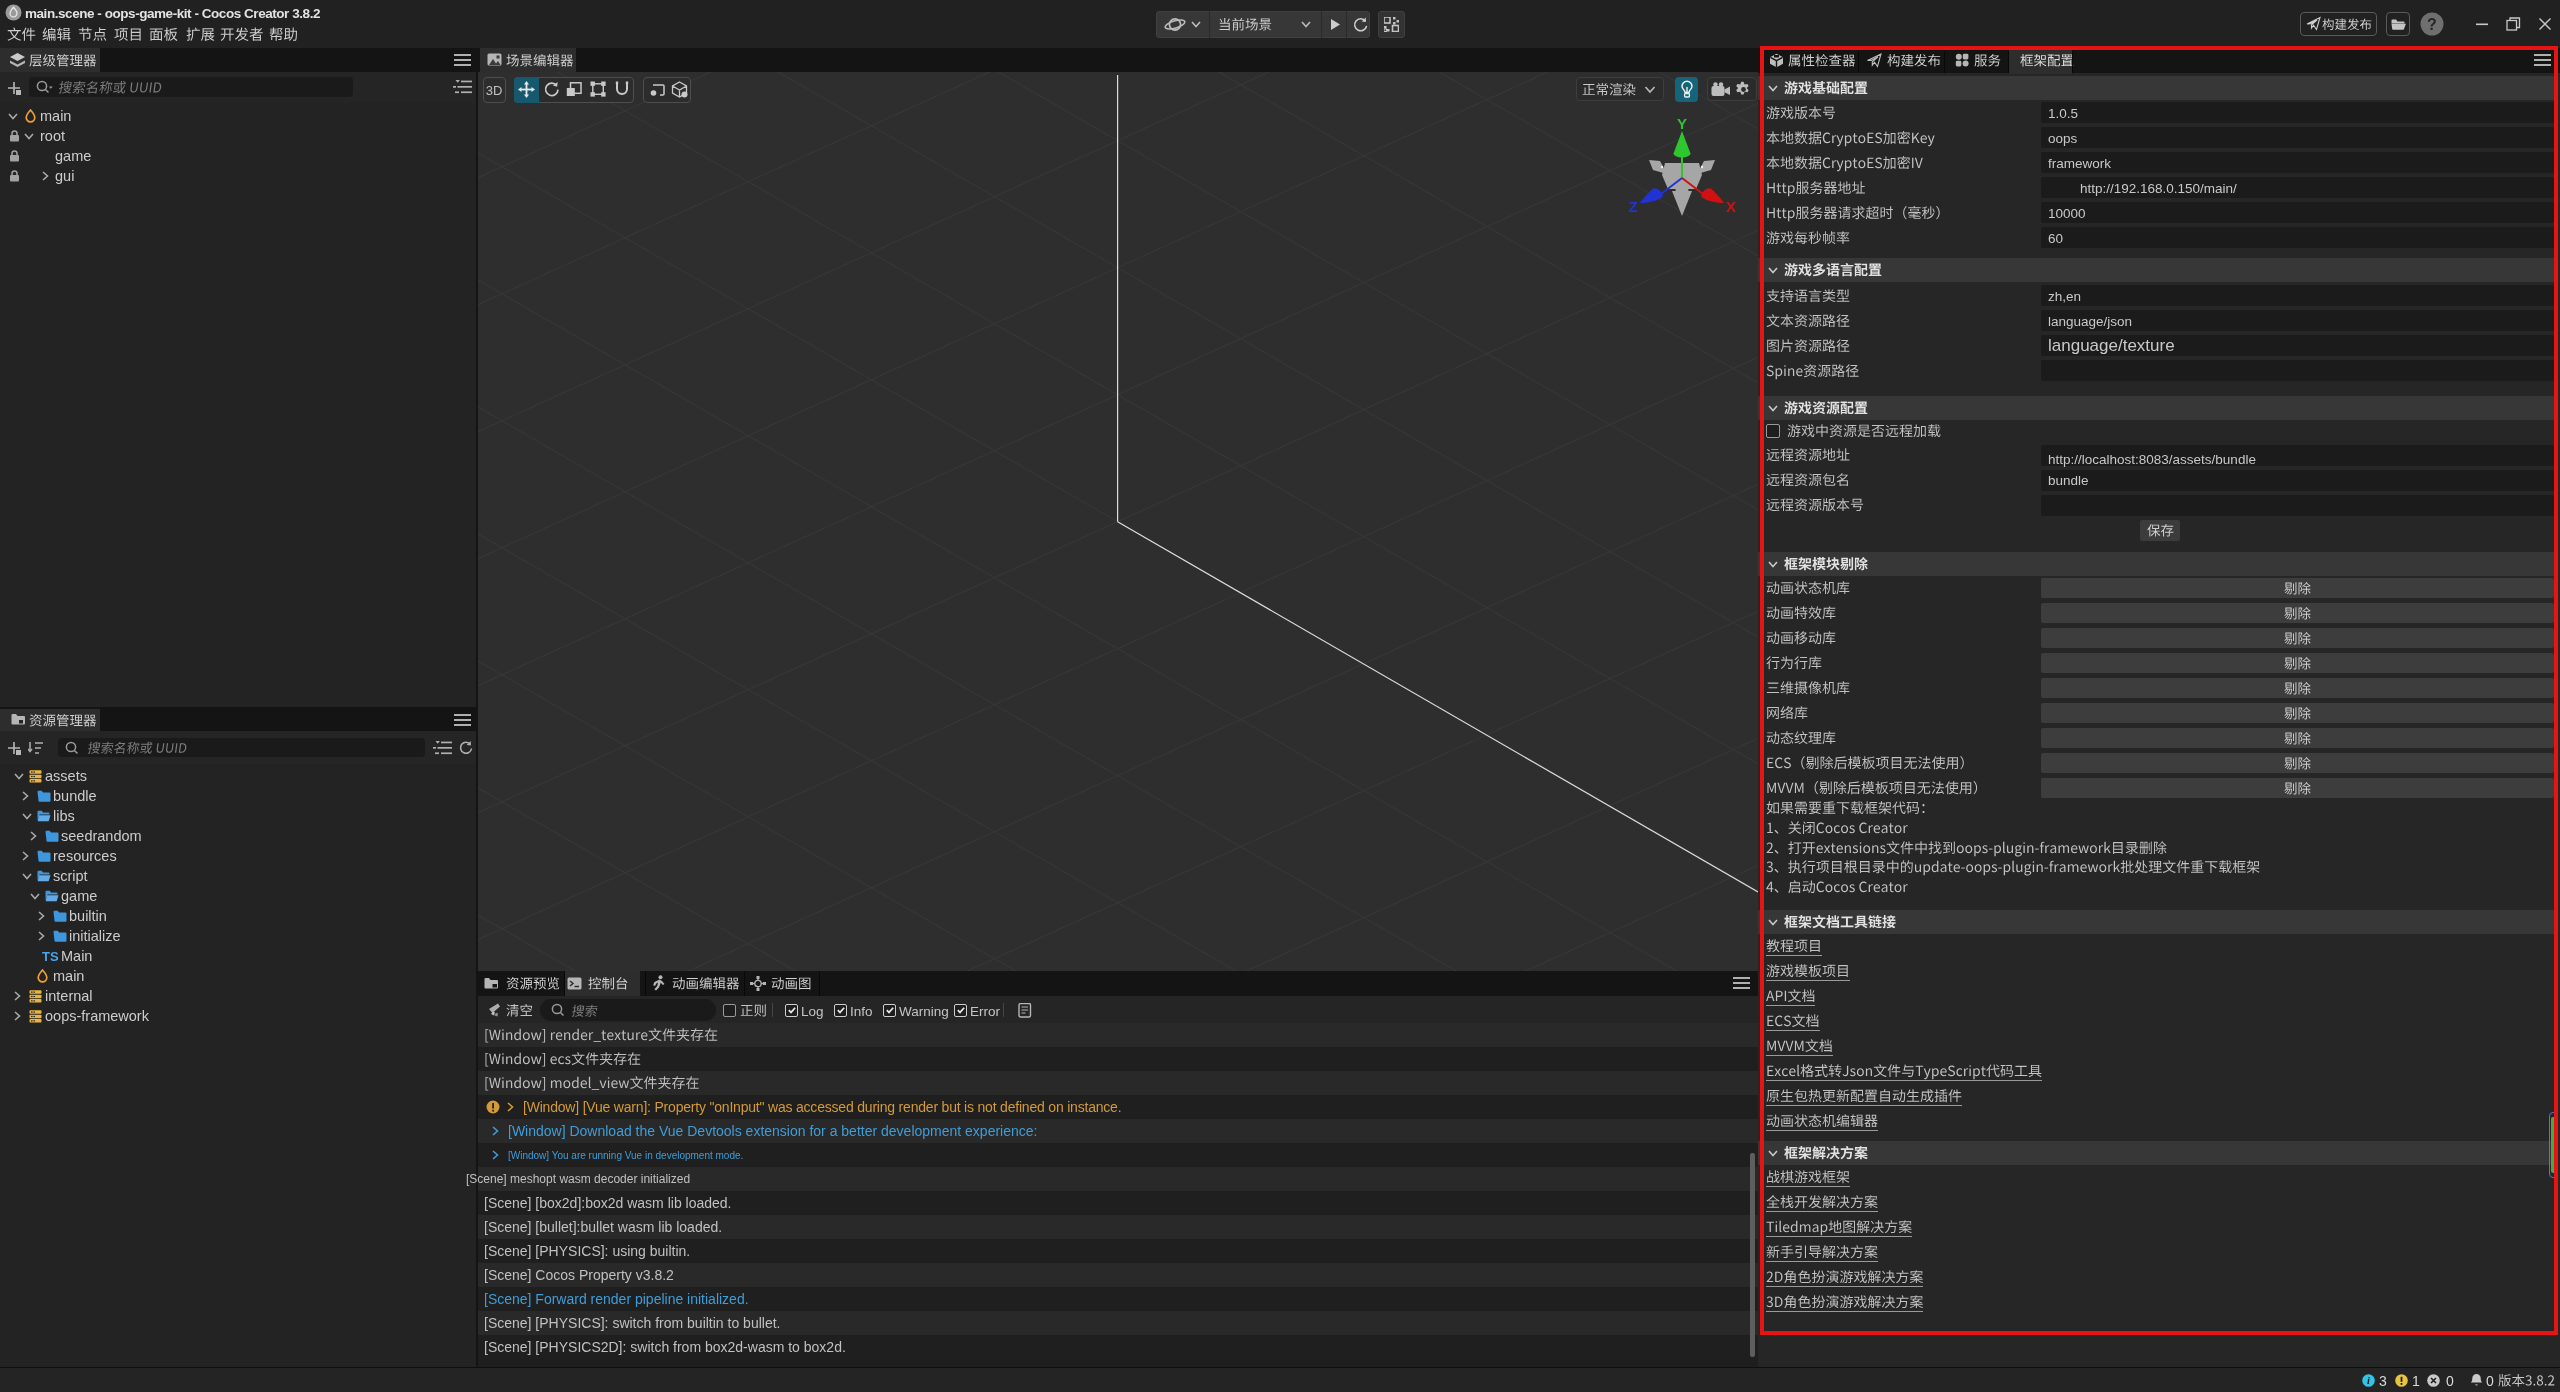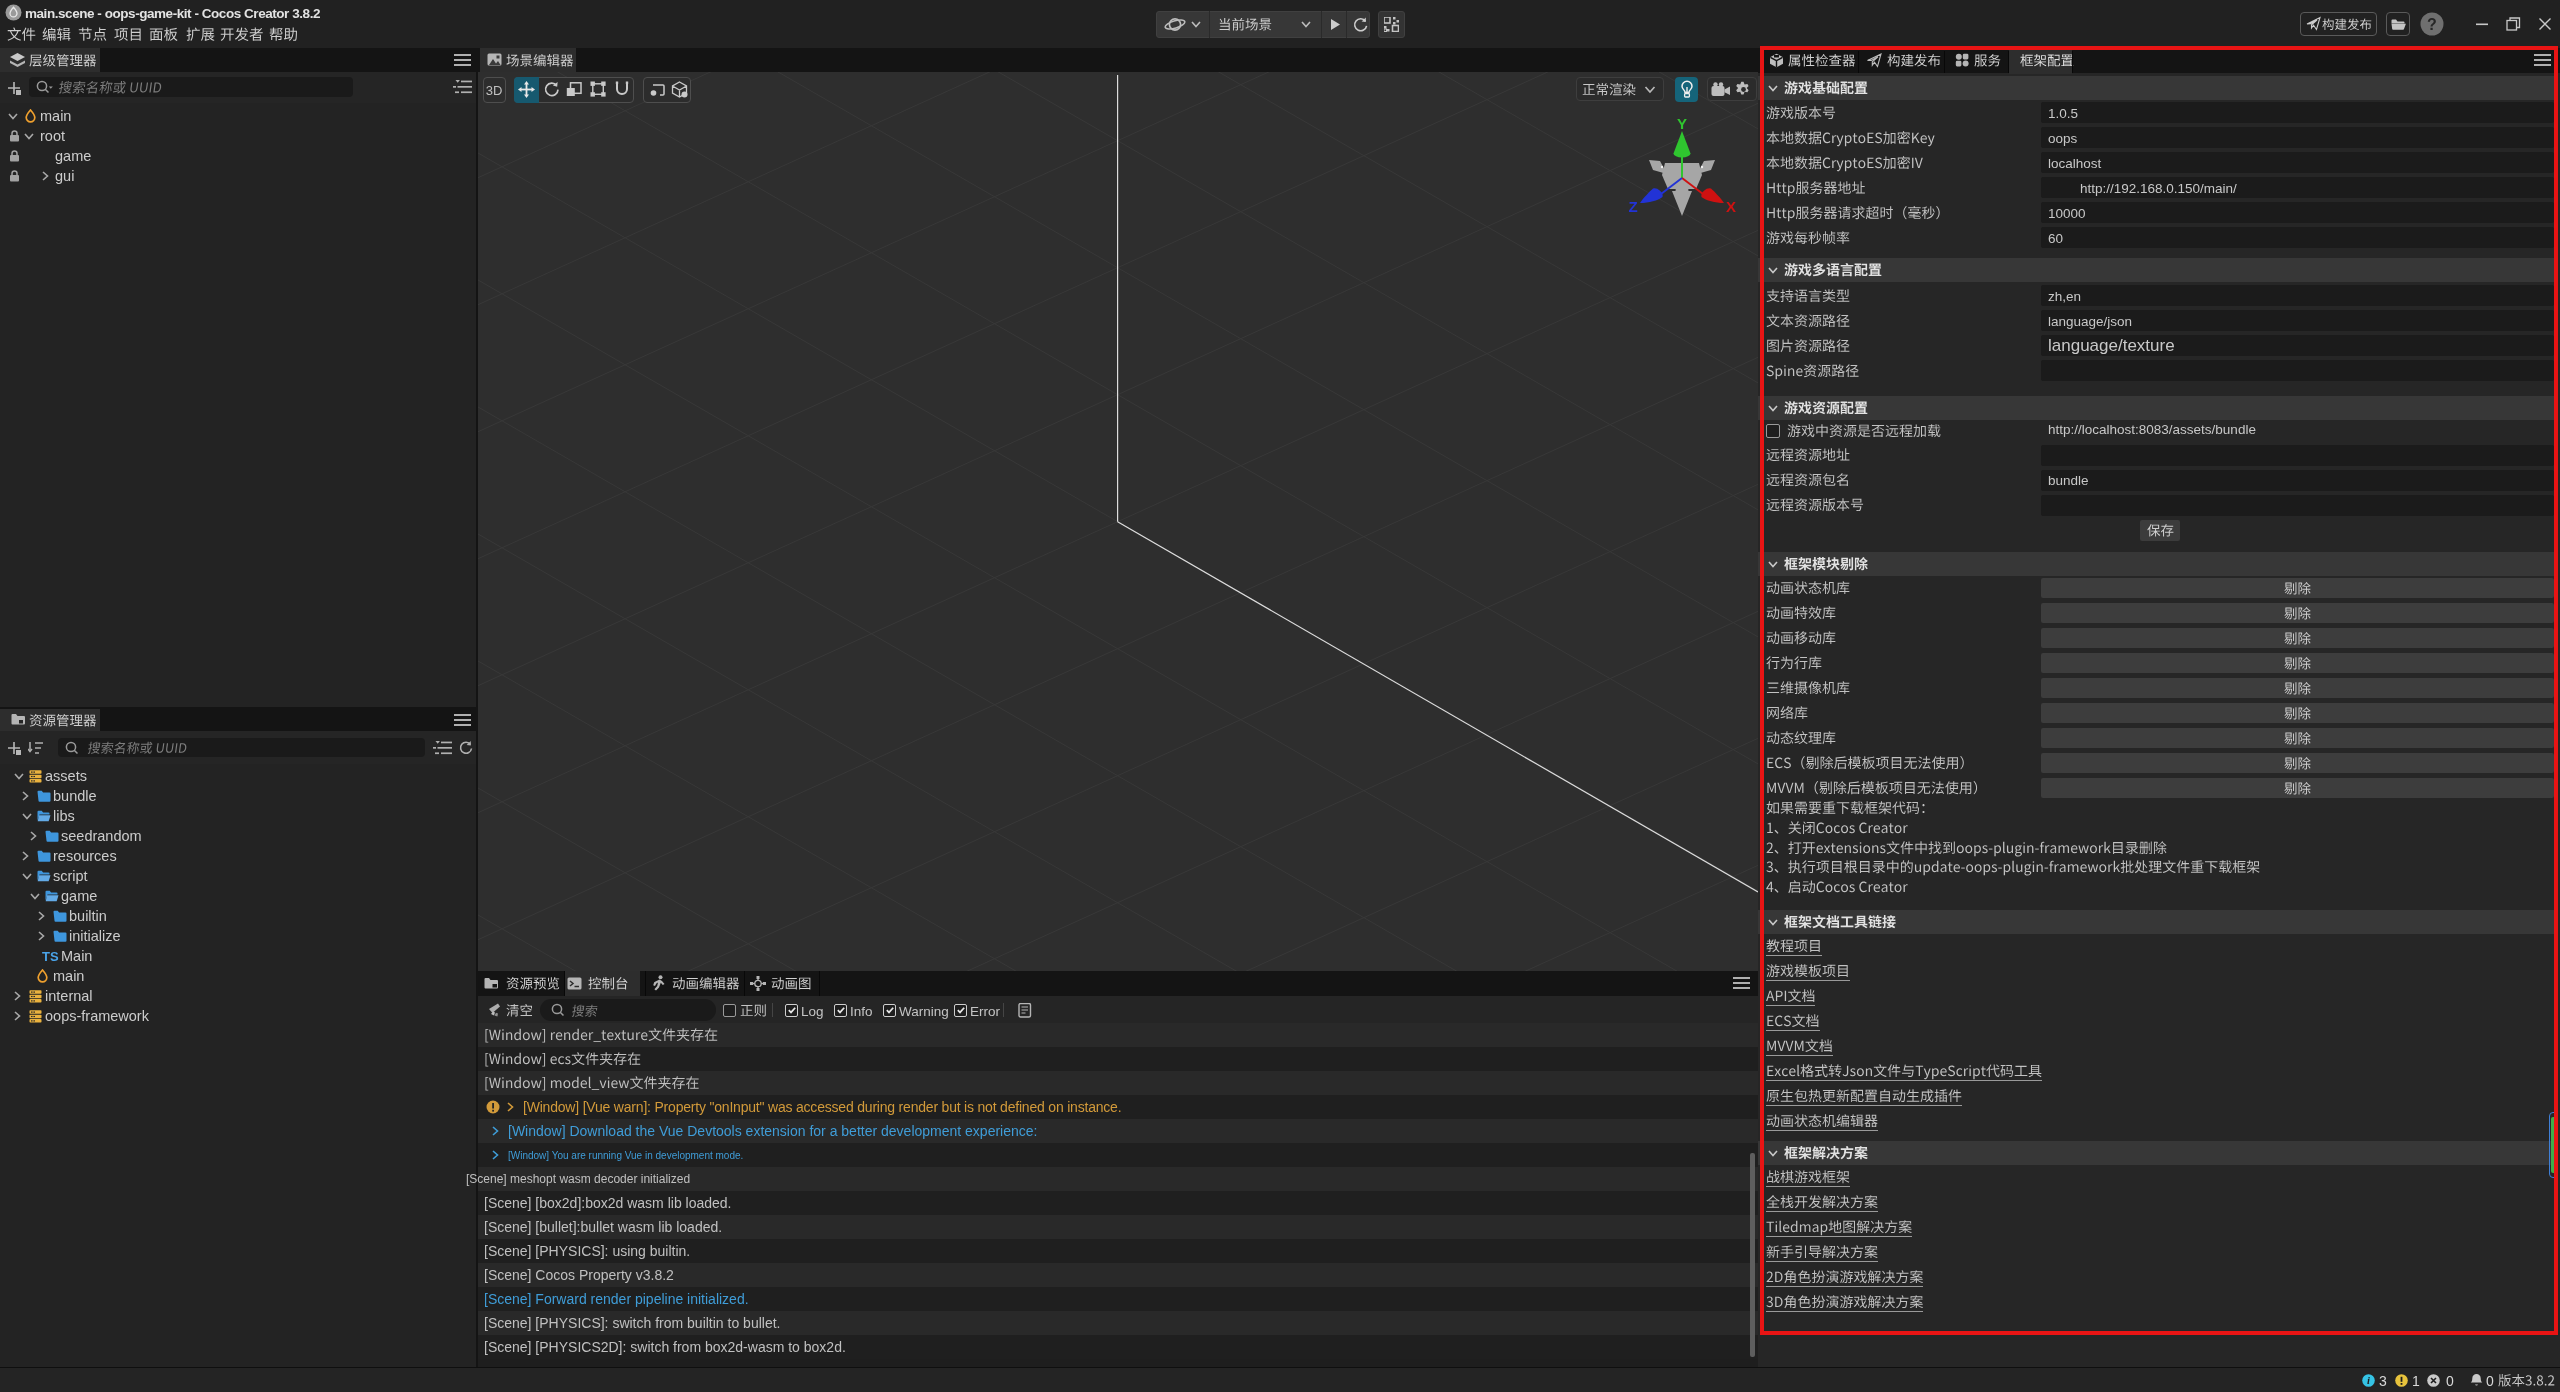--- a/index.html
+++ b/index.html
@@ -1219,21 +1219,21 @@
       <use href="#r6f" x="6544"></use>
       <use href="#r45" x="7150"></use>
       <use href="#r53" x="7739"></use>
       <use href="#r52a0" x="8335"></use>
       <use href="#r5bc6" x="9335"></use>
       <use href="#r49" x="10335"></use>
       <use href="#r56" x="10628"></use>
     </g>
   </svg>
 <div style="position:absolute;left:2041px;top:152px;width:513px;height:21px;background:#1b1b1b;border-radius:2px"></div>
-<div class="h" style="left:2048px;top:162.5px;font-size:13.5px;color:#c8c8c8;font-weight:400;font-family:'Liberation Sans',sans-serif;transform:translate(0,-50%);">localhost</div>
+<div class="h" style="left:2048px;top:162.5px;font-size:13.5px;color:#c8c8c8;font-weight:400;font-family:'Liberation Sans',sans-serif;transform:translate(0,-50%);">framework</div>
 <svg class="t" style="left:1766.0px;top:174.5px" width="104" height="26">
     <g transform="translate(0,18.0) scale(0.01400,-0.01400)" fill="#c2c2c2">
       <use href="#r48" x="0"></use>
       <use href="#r74" x="728"></use>
       <use href="#r74" x="1105"></use>
       <use href="#r70" x="1482"></use>
       <use href="#r670d" x="2102"></use>
       <use href="#r52a1" x="3102"></use>
       <use href="#r5668" x="4102"></use>
       <use href="#r5730" x="5102"></use>
@@ -1374,21 +1374,21 @@
     <g transform="translate(0,18.0) scale(0.01400,-0.01400)" fill="#c2c2c2">
       <use href="#r8fdc" x="0"></use>
       <use href="#r7a0b" x="1000"></use>
       <use href="#r8d44" x="2000"></use>
       <use href="#r6e90" x="3000"></use>
       <use href="#r5730" x="4000"></use>
       <use href="#r5740" x="5000"></use>
     </g>
   </svg>
 <div style="position:absolute;left:2041px;top:444.5px;width:513px;height:21px;background:#1b1b1b;border-radius:2px"></div>
-<div class="h" style="left:2048px;top:429px;font-size:13.5px;color:#c8c8c8;font-weight:400;font-family:'Liberation Sans',sans-serif;transform:translate(0,-50%);">http://localhost:8083/assets/bundle</div>
+<div class="h" style="left:2048px;top:459px;font-size:13.5px;color:#c8c8c8;font-weight:400;font-family:'Liberation Sans',sans-serif;transform:translate(0,-50%);">http://localhost:8083/assets/bundle</div>
 <svg class="t" style="left:1766.0px;top:467.0px" width="88" height="26">
     <g transform="translate(0,18.0) scale(0.01400,-0.01400)" fill="#c2c2c2">
       <use href="#r8fdc" x="0"></use>
       <use href="#r7a0b" x="1000"></use>
       <use href="#r8d44" x="2000"></use>
       <use href="#r6e90" x="3000"></use>
       <use href="#r5305" x="4000"></use>
       <use href="#r540d" x="5000"></use>
     </g>
   </svg>

